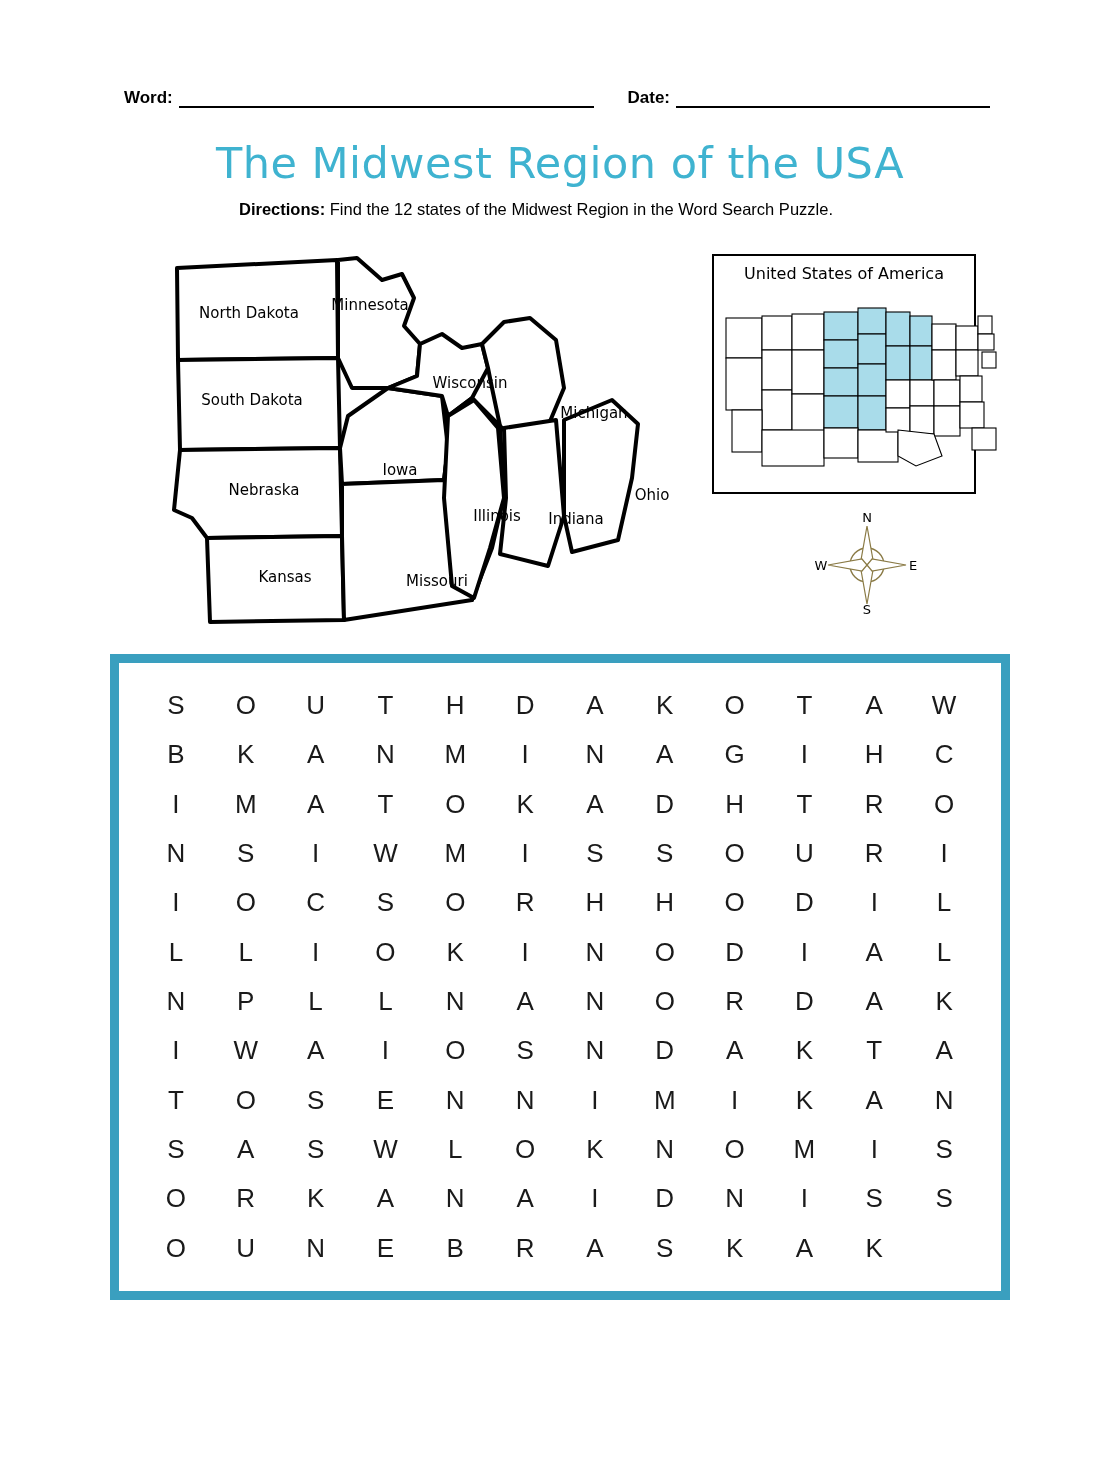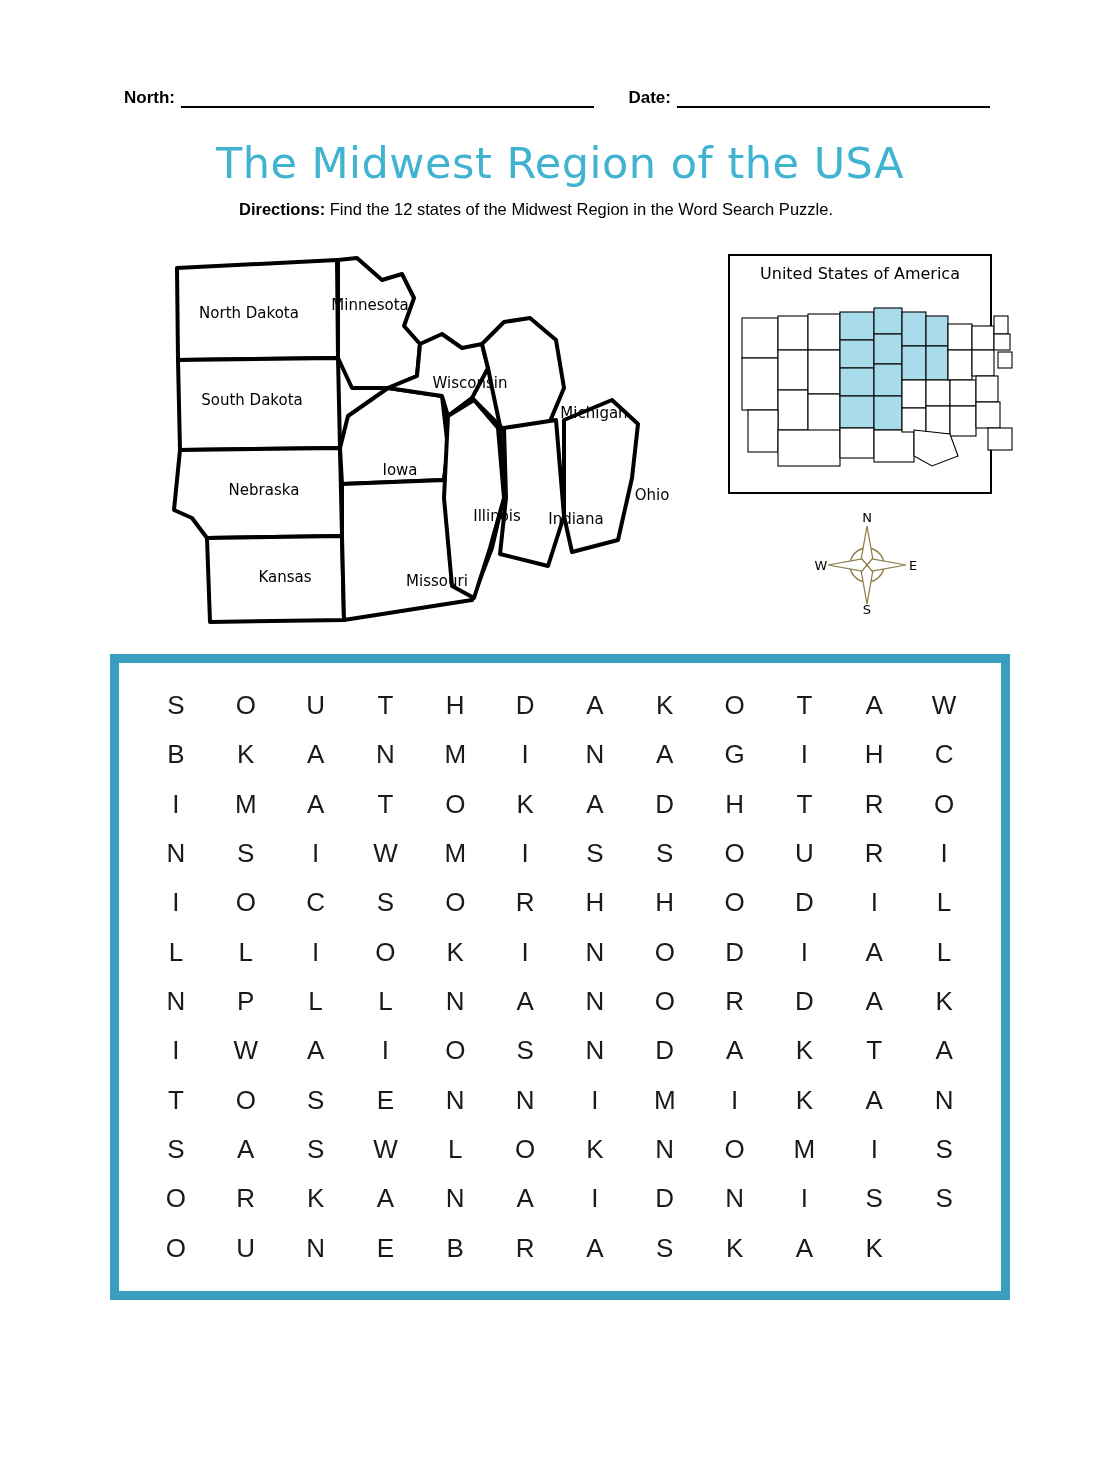--- a/index.html
+++ b/index.html
@@ -82,21 +82,21 @@
   .state-label {
     font-family: "DejaVu Sans", sans-serif;
     font-size: 15px;
     fill: #000;
     text-anchor: middle;
   }
 
   
   .usa-inset {
     position: absolute;
-    left: 728px;
+    left: 712px;
     top: 18px;
     width: 264px;
     height: 240px;
     border: 2px solid #000;
     background: #fff;
     box-sizing: border-box;
   }
   .usa-inset-title {
     position: absolute;
     top: 8px;
@@ -148,21 +148,21 @@
     justify-content: center;
     font-family: "Liberation Sans", sans-serif;
     font-size: 26px;
     color: #1a1a1a;
   }
 </style>
 </head>
 <body>
 
 <div class="namedate">
-  <span class="label">North:</span>
+  <span class="label">Word:</span>
   <span class="rule rule-name"></span>
   <span class="label date-label">Date:</span>
   <span class="rule rule-date"></span>
 </div>
 
 <div class="title">The Midwest Region of the USA</div>
 
 <div class="directions">
   <b>Directions:</b><span> Find the 12 states of the Midwest Region in the Word Search Puzzle.</span>
 </div>

